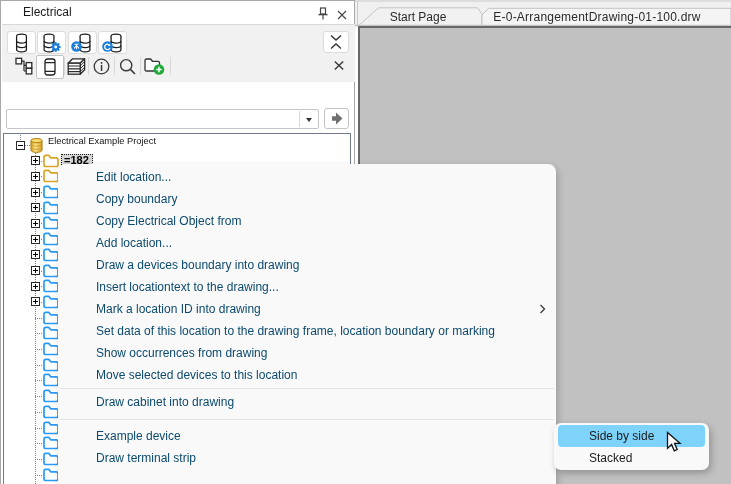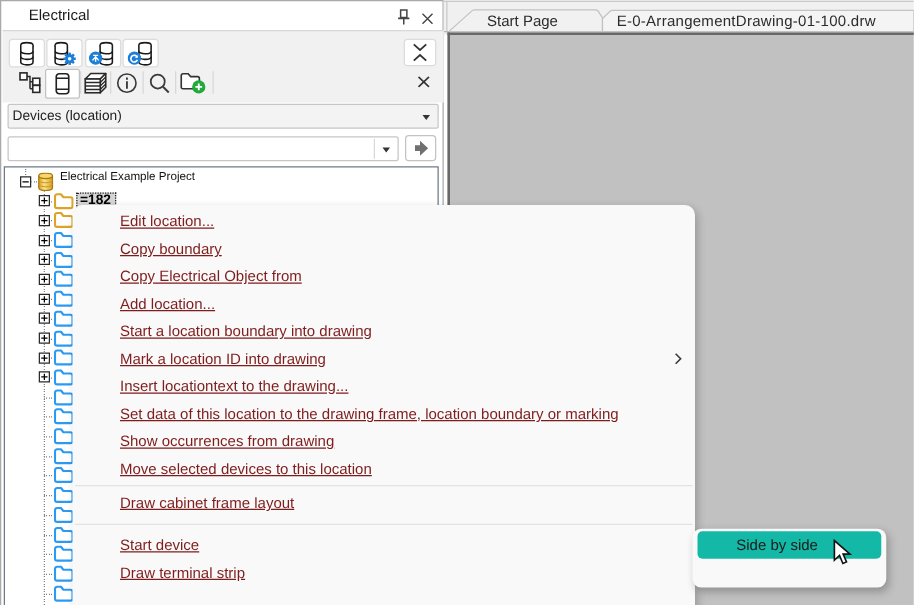--- a/index.html
+++ b/index.html
@@ -36,33 +36,33 @@
   .pbox .ph{position:absolute;left:1px;top:3px;width:5px;height:1px;background:#000;}
   .pbox .pv{position:absolute;left:3px;top:1px;width:1px;height:5px;background:#000;}
   
   #tabbar{left:355px;top:0;width:376px;height:28px;background:#f5f5f5;}
   #canvas{left:358px;top:26px;width:373px;height:458px;background:#c1c1c1;
     border-top:2px solid #686868;border-left:2px solid #686868;box-sizing:border-box;}
   
   #menu{left:58px;top:164px;width:498px;height:330px;background:#f9f9f9;
     border-radius:8px;box-shadow:2px 3px 7px rgba(0,0,0,0.20);padding-top:2px;
     box-sizing:border-box;}
-  .mi{height:22px;line-height:22px;padding-left:38px;font-size:12px;color:#7f1d1d;
-    position:relative;white-space:nowrap;text-decoration:underline;}
+  .mi{height:22px;line-height:22px;padding-left:38px;font-size:12px;color:#0c4a6e;
+    position:relative;white-space:nowrap;}
   .mi.hl{background:#ededed;border-radius:4px;margin:0 3px;padding-left:35px;}
   .msep{height:1px;background:#e2e2e2;margin:2px 2px;}
   .msep.m2{margin:6px 2px 5px;}
   .subarrow{position:absolute;right:10px;top:6px;}
   .mi.hl .subarrow{right:7px;}
   
   #submenu{left:554px;top:423px;width:155px;height:47px;background:#f9f9f9;
     border-radius:7px;box-shadow:2px 3px 7px rgba(0,0,0,0.25);padding-top:2px;
     box-sizing:border-box;}
   .si{height:22px;line-height:22px;padding-left:35px;font-size:12px;color:#1b1b1b;}
-  .si.hl{background:#14b8a6;border-radius:4px;margin:0 4px;padding-left:31px;}
+  .si.hl{background:#7dd3fc;border-radius:4px;margin:0 4px;padding-left:31px;}
 </style>
 </head>
 <body>
 
 <div id="panel" class="abs">
   <div id="title" class="abs">Electrical</div>
 
   <svg class="abs" style="left:316px;top:6px" width="12" height="14" viewBox="0 0 12 14">
     <rect x="3.5" y="1" width="5" height="6" fill="none" stroke="#454545" stroke-width="1.2"></rect>
     <line x1="1.5" y1="7.6" x2="10.5" y2="7.6" stroke="#454545" stroke-width="1.4"></line>
@@ -174,23 +174,20 @@
       <circle cx="15" cy="12.5" r="5.3" fill="#21a93c"></circle>
       <path d="M12.3,12.5 H17.7 M15,9.8 V15.2" stroke="#fff" stroke-width="1.5"></path>
     </svg>
     <div class="vsep" style="left:168px"></div>
 
     <svg class="abs" style="left:332px;top:36px" width="10" height="9" viewBox="0 0 10 9">
       <path d="M0.8,0.5 L9.2,8.5 M9.2,0.5 L0.8,8.5" stroke="#333" stroke-width="1.3" fill="none"></path>
     </svg>
   </div>
 
-  <div id="combo1" class="abs">Devices (location)
-    <div class="dnarrow" style="right:6px;top:8px"></div>
-  </div>
   <div id="combo2" class="abs">
     <div class="divline"></div>
     <div class="dnarrow" style="right:6px;top:8px"></div>
   </div>
   <div id="gobtn" class="abs">
     <svg width="14" height="15" viewBox="0 0 14 15">
       <path d="M2,5.2 H6 V1.5 L12.5,7.5 L6,13.5 V9.8 H2 Z" fill="#707070"></path>
     </svg>
   </div>
 
@@ -352,36 +349,37 @@
   <text x="63" y="20.5" font-size="12" fill="#2b2b2b" text-anchor="middle" font-family="Liberation Sans">Start Page</text>
   <text x="242" y="20.5" font-size="12" fill="#2b2b2b" text-anchor="middle" font-family="Liberation Sans" letter-spacing="0.22">E-0-ArrangementDrawing-01-100.drw</text>
 </svg>
 <div id="canvas" class="abs"></div>
 
 <div id="menu" class="abs">
   <div class="mi">Edit location...</div>
   <div class="mi">Copy boundary</div>
   <div class="mi">Copy Electrical Object from</div>
   <div class="mi">Add location...</div>
-  <div class="mi">Start a location boundary into drawing</div>
+  <div class="mi">Draw a devices boundary into drawing</div>
+  <div class="mi">Insert locationtext to the drawing...</div>
   <div class="mi">Mark a location ID into drawing
     <svg class="subarrow" width="7" height="10" viewBox="0 0 7 10">
       <path d="M1.5,1 L5.5,5 L1.5,9" stroke="#3a3a3a" stroke-width="1.3" fill="none"></path>
     </svg>
   </div>
-  <div class="mi">Insert locationtext to the drawing...</div>
   <div class="mi">Set data of this location to the drawing frame, location boundary or marking</div>
   <div class="mi">Show occurrences from drawing</div>
   <div class="mi">Move selected devices to this location</div>
   <div class="msep"></div>
-  <div class="mi">Draw cabinet frame layout</div>
+  <div class="mi">Draw cabinet into drawing</div>
   <div class="msep m2"></div>
-  <div class="mi">Start device</div>
+  <div class="mi">Example device</div>
   <div class="mi">Draw terminal strip</div>
 </div>
 
 <div id="submenu" class="abs">
   <div class="si hl">Side by side</div>
+  <div class="si">Stacked</div>
 </div>
 
 <svg class="abs" style="left:666px;top:431px" width="18" height="23" viewBox="0 0 18 23">
   <path d="M1.5,1.5 V17.2 L5.6,13.4 L8.3,19.8 L11.2,18.5 L8.5,12.3 L14,12.3 Z" fill="#fff" stroke="#111" stroke-width="1.3" stroke-linejoin="miter"></path>
 </svg>
 
 </body></html>

